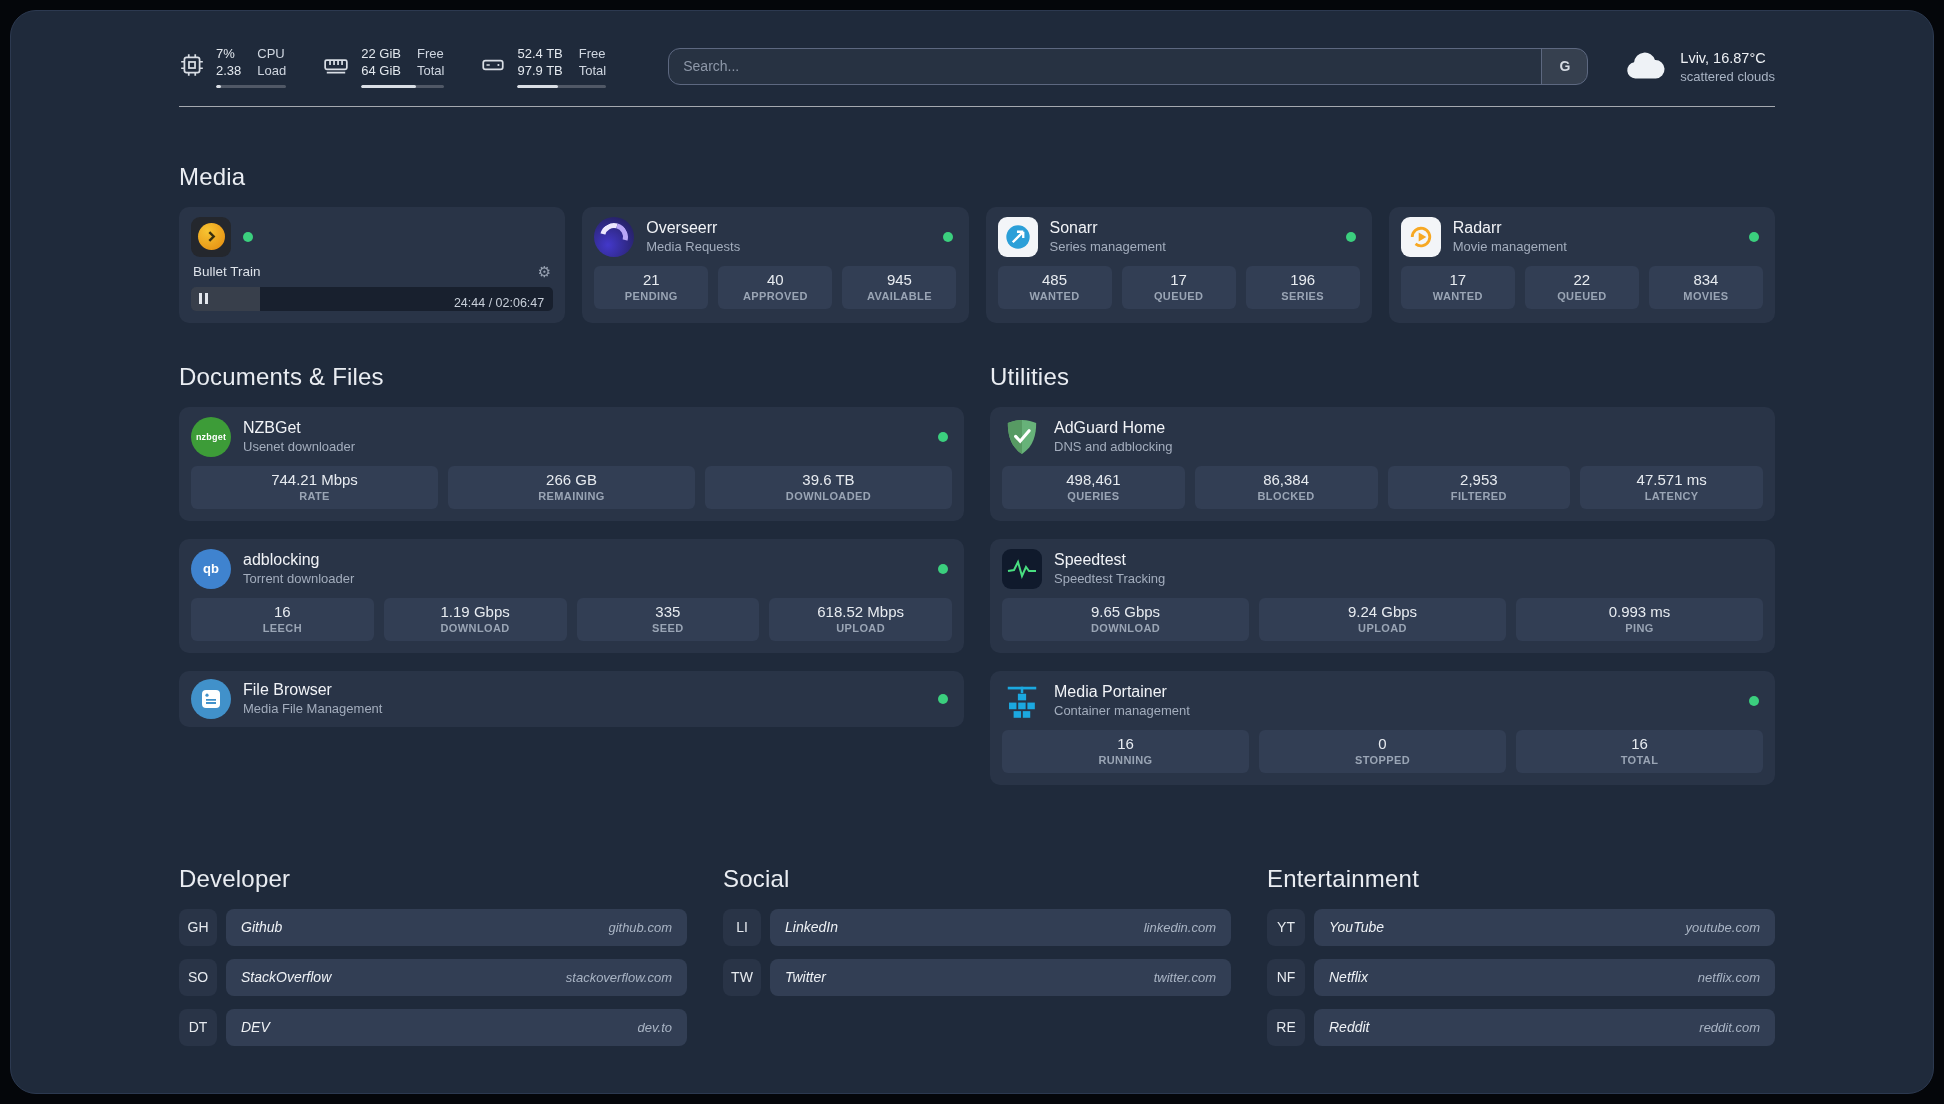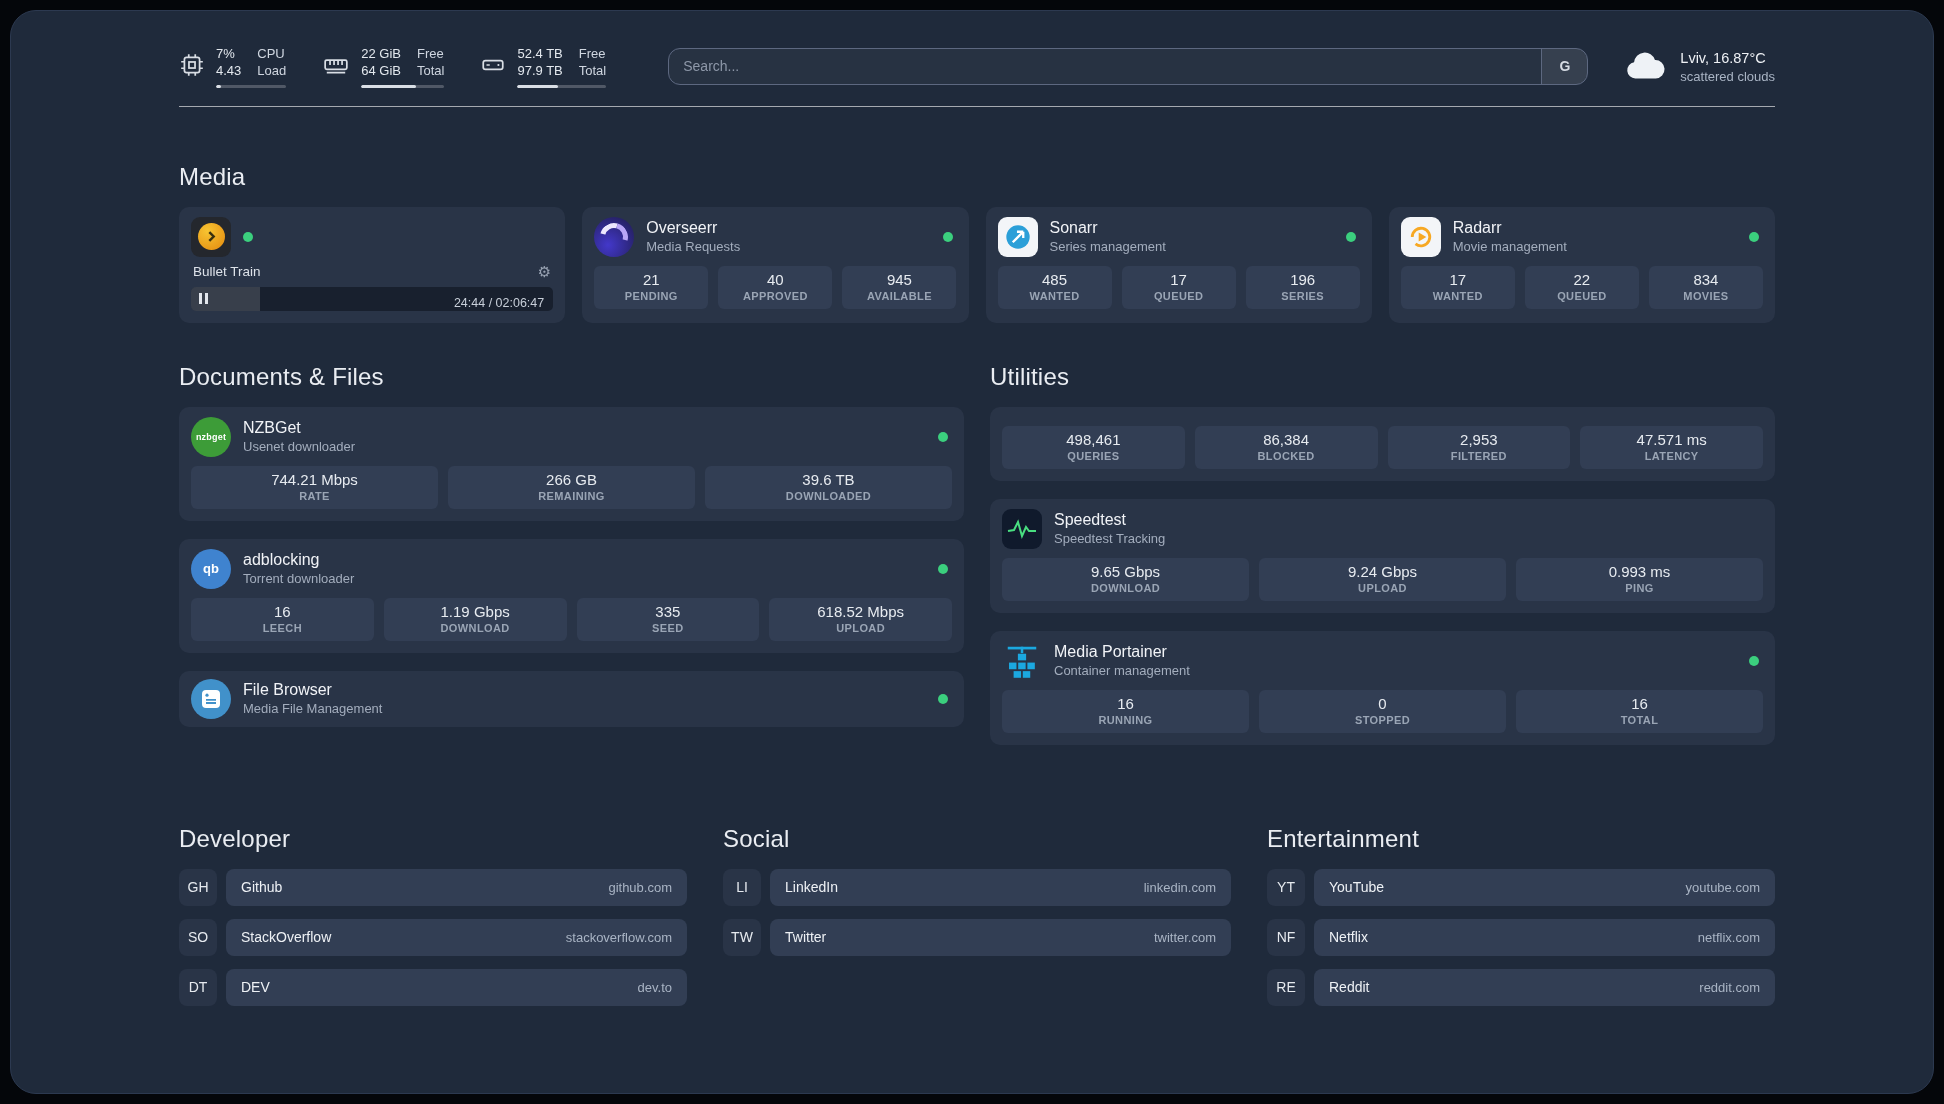--- a/index.html
+++ b/index.html
@@ -57,21 +57,21 @@
   .player-time { position:relative; margin-left:auto; margin-right:9px; font-size:12.5px; color:#c8cfd9;margin-top:8px; }
   
   .cols { display:grid; grid-template-columns:1fr 1fr; gap:0 26px; margin-top:40px; }
   .col .card { margin-bottom:18px; }
   
   .bookmarks { display:grid; grid-template-columns:repeat(3,1fr); gap:0 36px; margin-top:62px; }
   .bm-item { display:flex; gap:9px; height:37px; margin-bottom:13px; cursor:pointer; }
   .bm-abbr { width:38px; flex:none; background:#293447; border-radius:8px; display:grid; place-items:center;
     font-size:14px; color:#e6eaef; }
   .bm-pill { flex:1; background:#323e54; border-radius:8px; display:flex; align-items:center;
-    justify-content:space-between; padding:0 15px; }
+    justify-content:space-between; padding:0 15px;font-style:italic; }
   .bm-name { font-size:14px; color:#eef1f5; }
   .bm-domain { font-size:13px; color:#a9b4c4; }
   
   .icon-plex { background:#24272d; border-radius:9px; }
   .plex-circle { width:27px; height:27px; border-radius:50%; display:grid; place-items:center;
     background:radial-gradient(circle at 35% 30%, #f7c432, #e3890e); }
   .icon-overseerr { border-radius:50%; position:relative; overflow:hidden;
     background:radial-gradient(circle at 35% 70%, #4338ca, #1e1b4b); }
   .ovs-arc { position:absolute; inset:6px; border-radius:50%; border:5px solid transparent;
     border-top-color:#ece7fd; border-right-color:#b9a6f7; transform:rotate(-30deg); }
@@ -93,21 +93,21 @@
         <svg width="26" height="26" viewBox="0 0 24 24" fill="none" stroke="#d9dee5" stroke-width="1.6">
           <rect x="5" y="5" width="14" height="14" rx="2"></rect>
             <rect x="9.2" y="9.2" width="5.6" height="5.6"></rect>
           <path d="M9 2v3M15 2v3M9 19v3M15 19v3M2 9h3M2 15h3M19 9h3M19 15h3"></path>
         </svg>
       </span>
       <div class="res-body">
         <div class="res-cols">
           <div class="res-col">
             <span>7%</span>
-            <span>4.43</span>
+            <span>2.38</span>
           </div>
           <div class="res-col sec">
             <span>CPU</span>
             <span>Load</span>
           </div>
         </div>
         <div class="res-bar">
             <i class="res-fill" style="width: 7%;"></i>
           </div>
       </div>
@@ -379,20 +379,33 @@
           </div>
           <span class="dot"></span>
         </div>
       </article>
     </section>
 
     <section class="col">
       <h2 class="section-title">Utilities</h2>
 
       <article class="card">
+        <div class="card-header">
+          <span class="svc-icon">
+            <svg width="34" height="38" viewBox="0 0 24 26">
+              <path d="M12 1C8 1 4.5 2 2 3.2c0 7.8 1.6 16.4 10 21.8 8.4-5.4 10-14 10-21.8C19.5 2 16 1 12 1z" fill="#67b279"></path>
+              <path d="M12 1C8 1 4.5 2 2 3.2c0 7.8 1.6 16.4 10 21.8z" fill="#579a63"></path>
+              <path d="M7.5 12.6l3.2 3.4 6.3-7.4" stroke="#fff" stroke-width="2.2" fill="none" stroke-linecap="round"></path>
+            </svg>
+          </span>
+          <div class="svc-names">
+            <div class="svc-name">AdGuard Home</div>
+            <div class="svc-sub">DNS and adblocking</div>
+          </div>
+        </div>
         <div class="stats">
           <div class="stat">
             <div class="stat-value">498,461</div>
             <div class="stat-label">QUERIES</div>
           </div>
           <div class="stat">
             <div class="stat-value">86,384</div>
             <div class="stat-label">BLOCKED</div>
           </div>
           <div class="stat">

